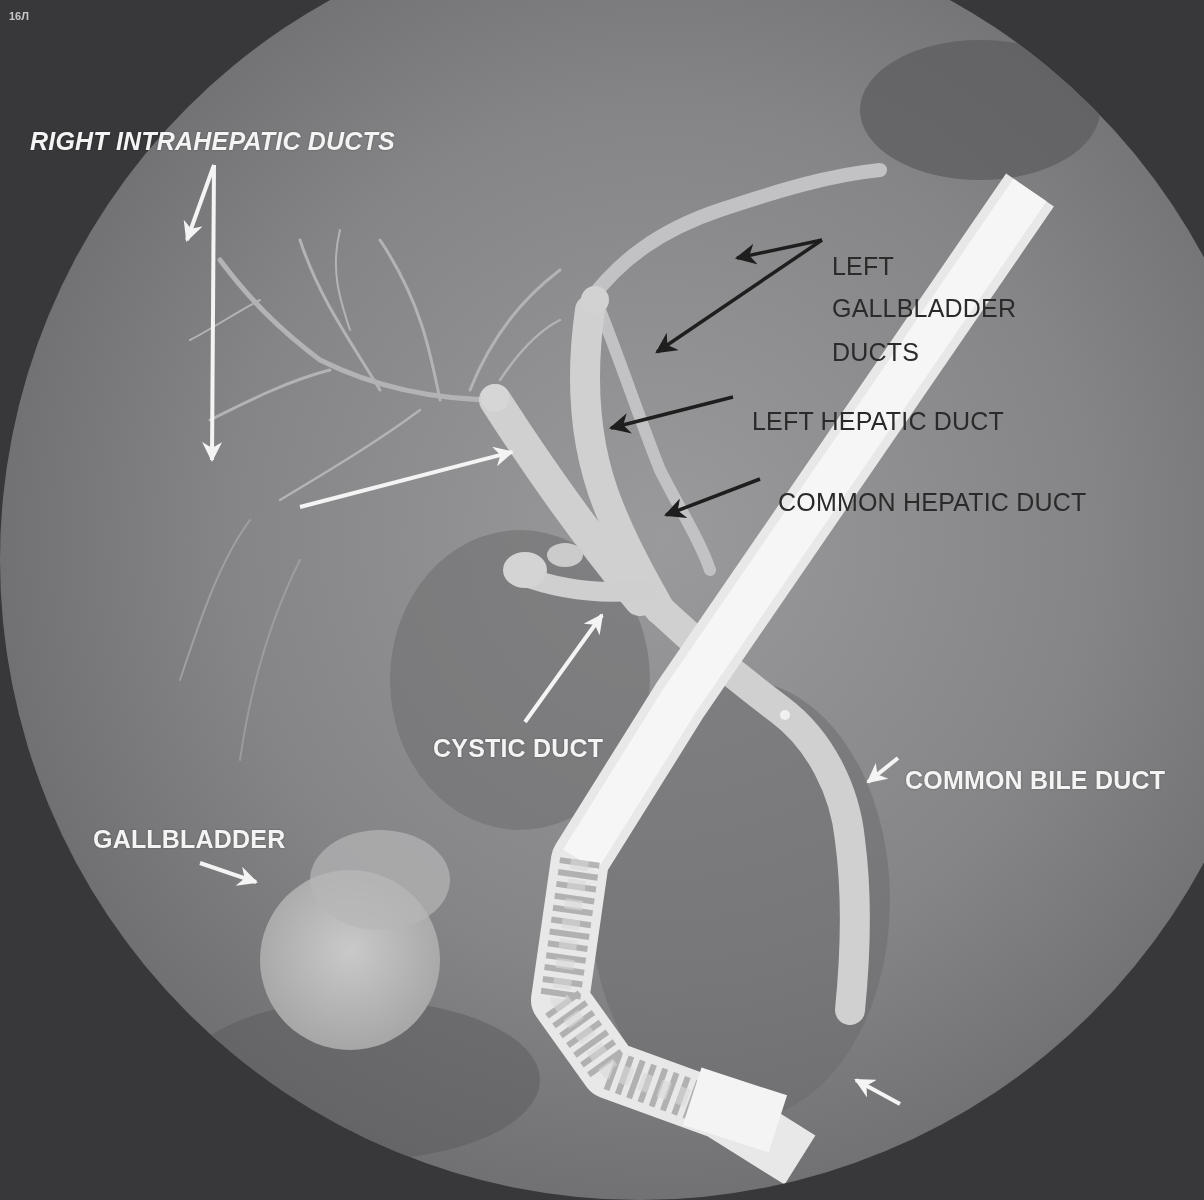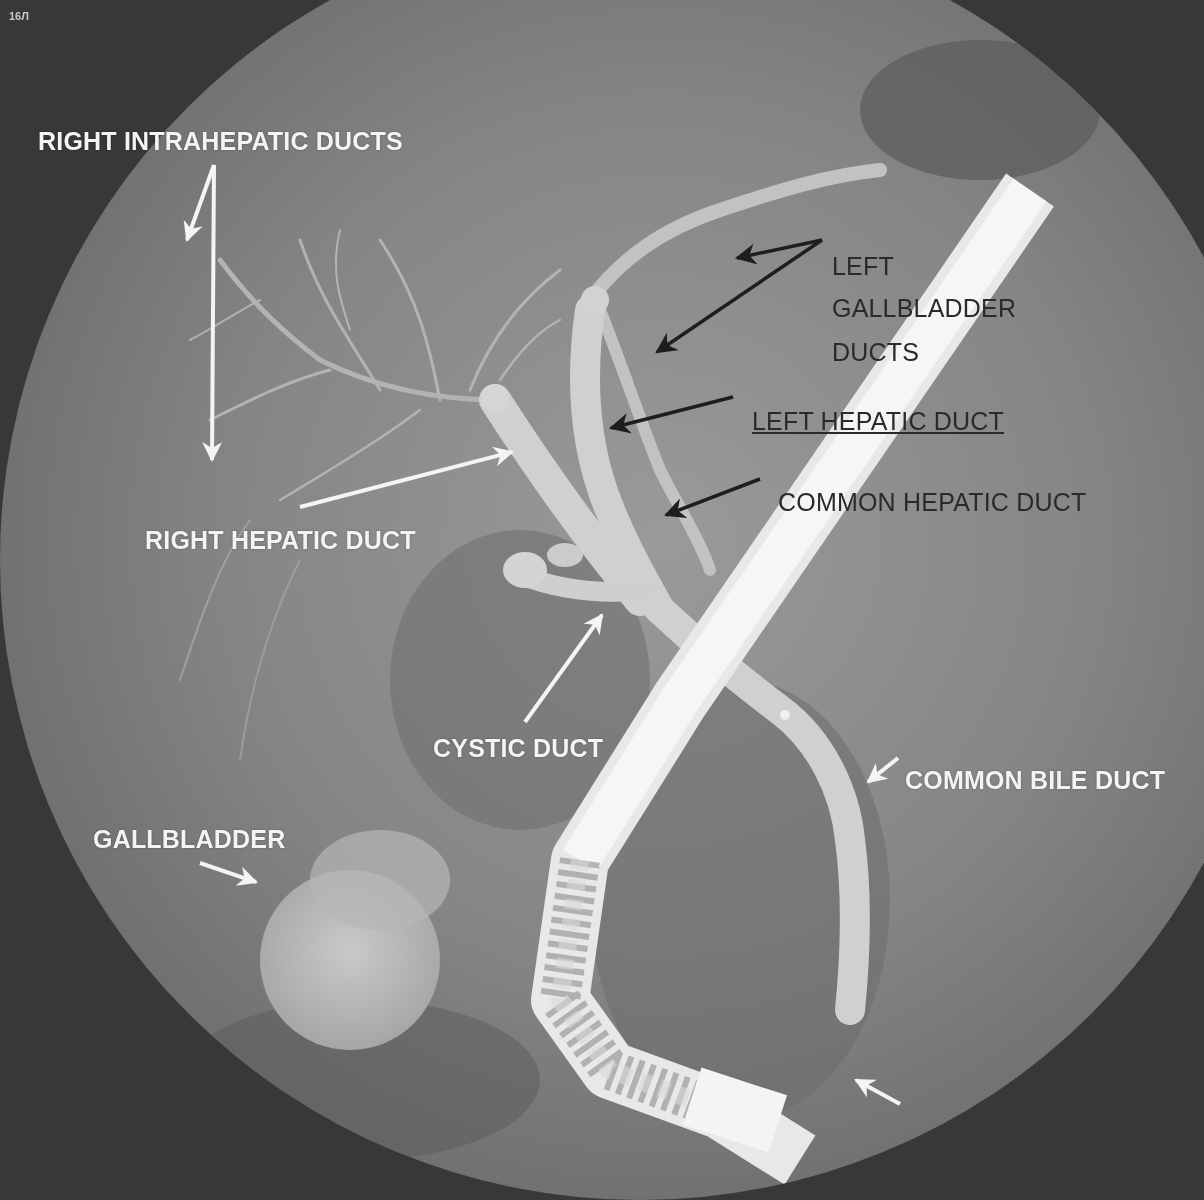--- a/index.html
+++ b/index.html
@@ -107,26 +107,25 @@
     <g stroke="#1e1e1e" stroke-width="3.5" fill="none">
       <line x1="822" y1="240" x2="737" y2="258" marker-end="url(#arrowB)"></line>
       <line x1="822" y1="240" x2="657" y2="352" marker-end="url(#arrowB)"></line>
       <line x1="733" y1="397" x2="611" y2="428" marker-end="url(#arrowB)"></line>
       <line x1="760" y1="479" x2="666" y2="515" marker-end="url(#arrowB)"></line>
     </g>
   </svg>
 
   <div class="corner-id">16Л</div>
 
-  <div class="lbl white" style="left:38px; top:129px;">RIGHT INTRAHEPATIC DUCTS</div>
+  <div class="lbl white" style="left:30px; top:129px;font-style:italic;">RIGHT INTRAHEPATIC DUCTS</div>
 
   <div class="lbl black" style="left:832px; top:228px;">LEFT</div>
   <div class="lbl black" style="left:832px; top:270px;">GALLBLADDER</div>
   <div class="lbl black" style="left:832px; top:314px;">DUCTS</div>
 
-  <div class="lbl black" style="left:752px; top:383px;text-decoration:underline;">LEFT HEPATIC DUCT</div>
+  <div class="lbl black" style="left:752px; top:383px;">LEFT HEPATIC DUCT</div>
   <div class="lbl black" style="left:778px; top:464px;">COMMON HEPATIC DUCT</div>
 
-  <div class="lbl white" style="left:145px; top:528px;">RIGHT HEPATIC DUCT</div>
   <div class="lbl white" style="left:433px; top:736px;">CYSTIC DUCT</div>
   <div class="lbl white" style="left:905px; top:728px;margin-top:40px;">COMMON BILE DUCT</div>
   <div class="lbl white" style="left:93px; top:827px;">GALLBLADDER</div>
 </div>
 
 </body></html>

